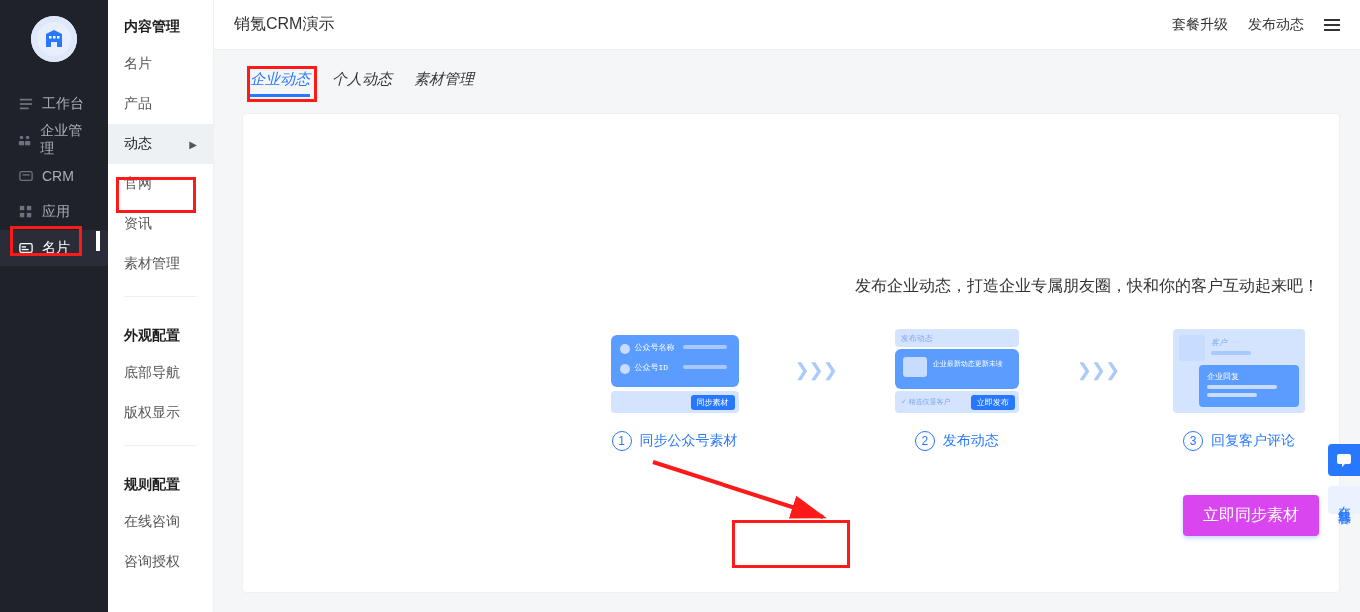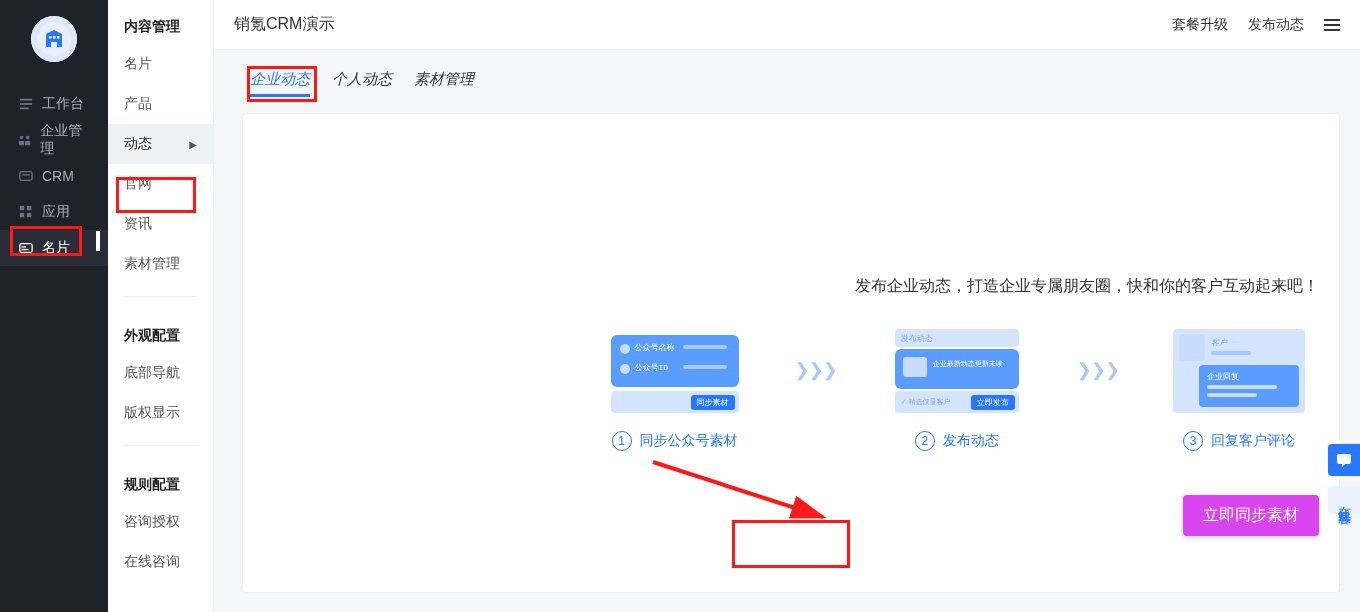--- a/index.html
+++ b/index.html
@@ -288,24 +288,24 @@
       <span>底部导航</span>
     </div>
   <div class="sub-item">
       <span>版权显示</span>
     </div>
 
   <div class="divider"></div>
 
   <div class="group-title">规则配置</div>
   <div class="sub-item">
+      <span>在线咨询</span>
+    </div>
+  <div class="sub-item">
       <span>咨询授权</span>
-    </div>
-  <div class="sub-item">
-      <span>在线咨询</span>
     </div>
 </aside>
 
 <div class="hl hl-sub-dynamic"></div>
 
 <div class="main-wrap">
   <header class="topbar">
     <div class="brand">销氪CRM演示</div>
     <div class="top-right">
       <span>套餐升级</span>

